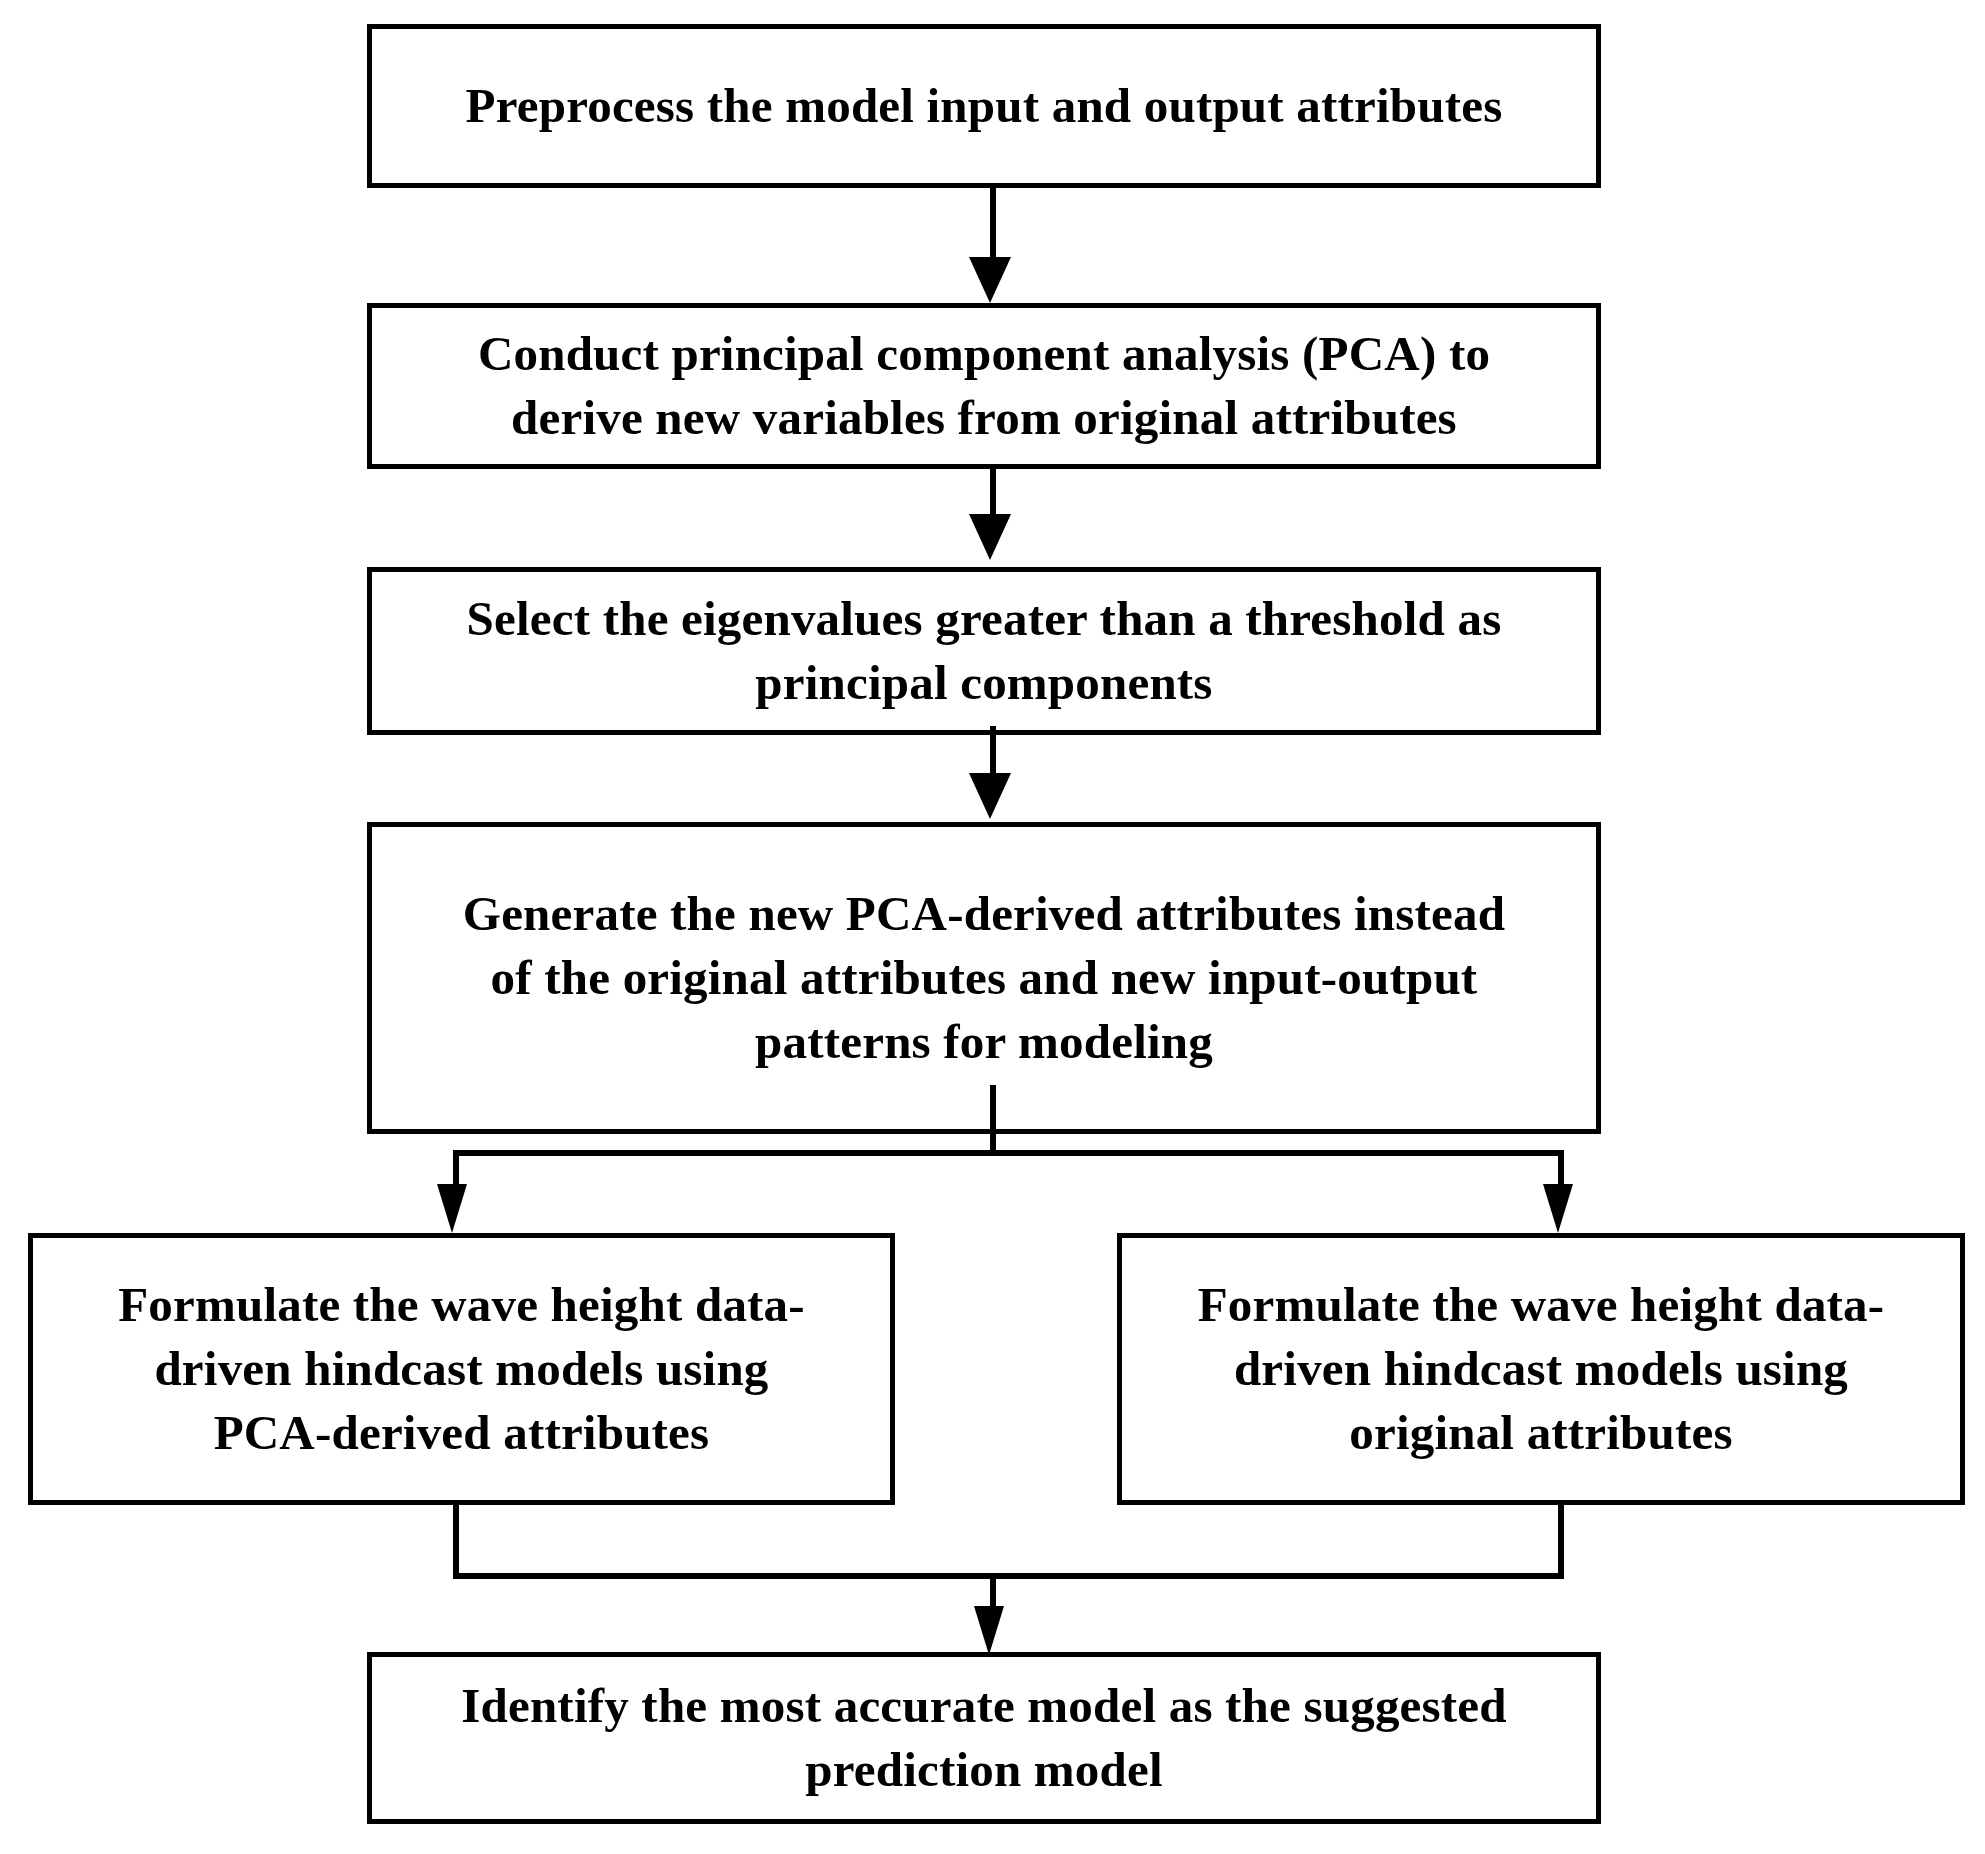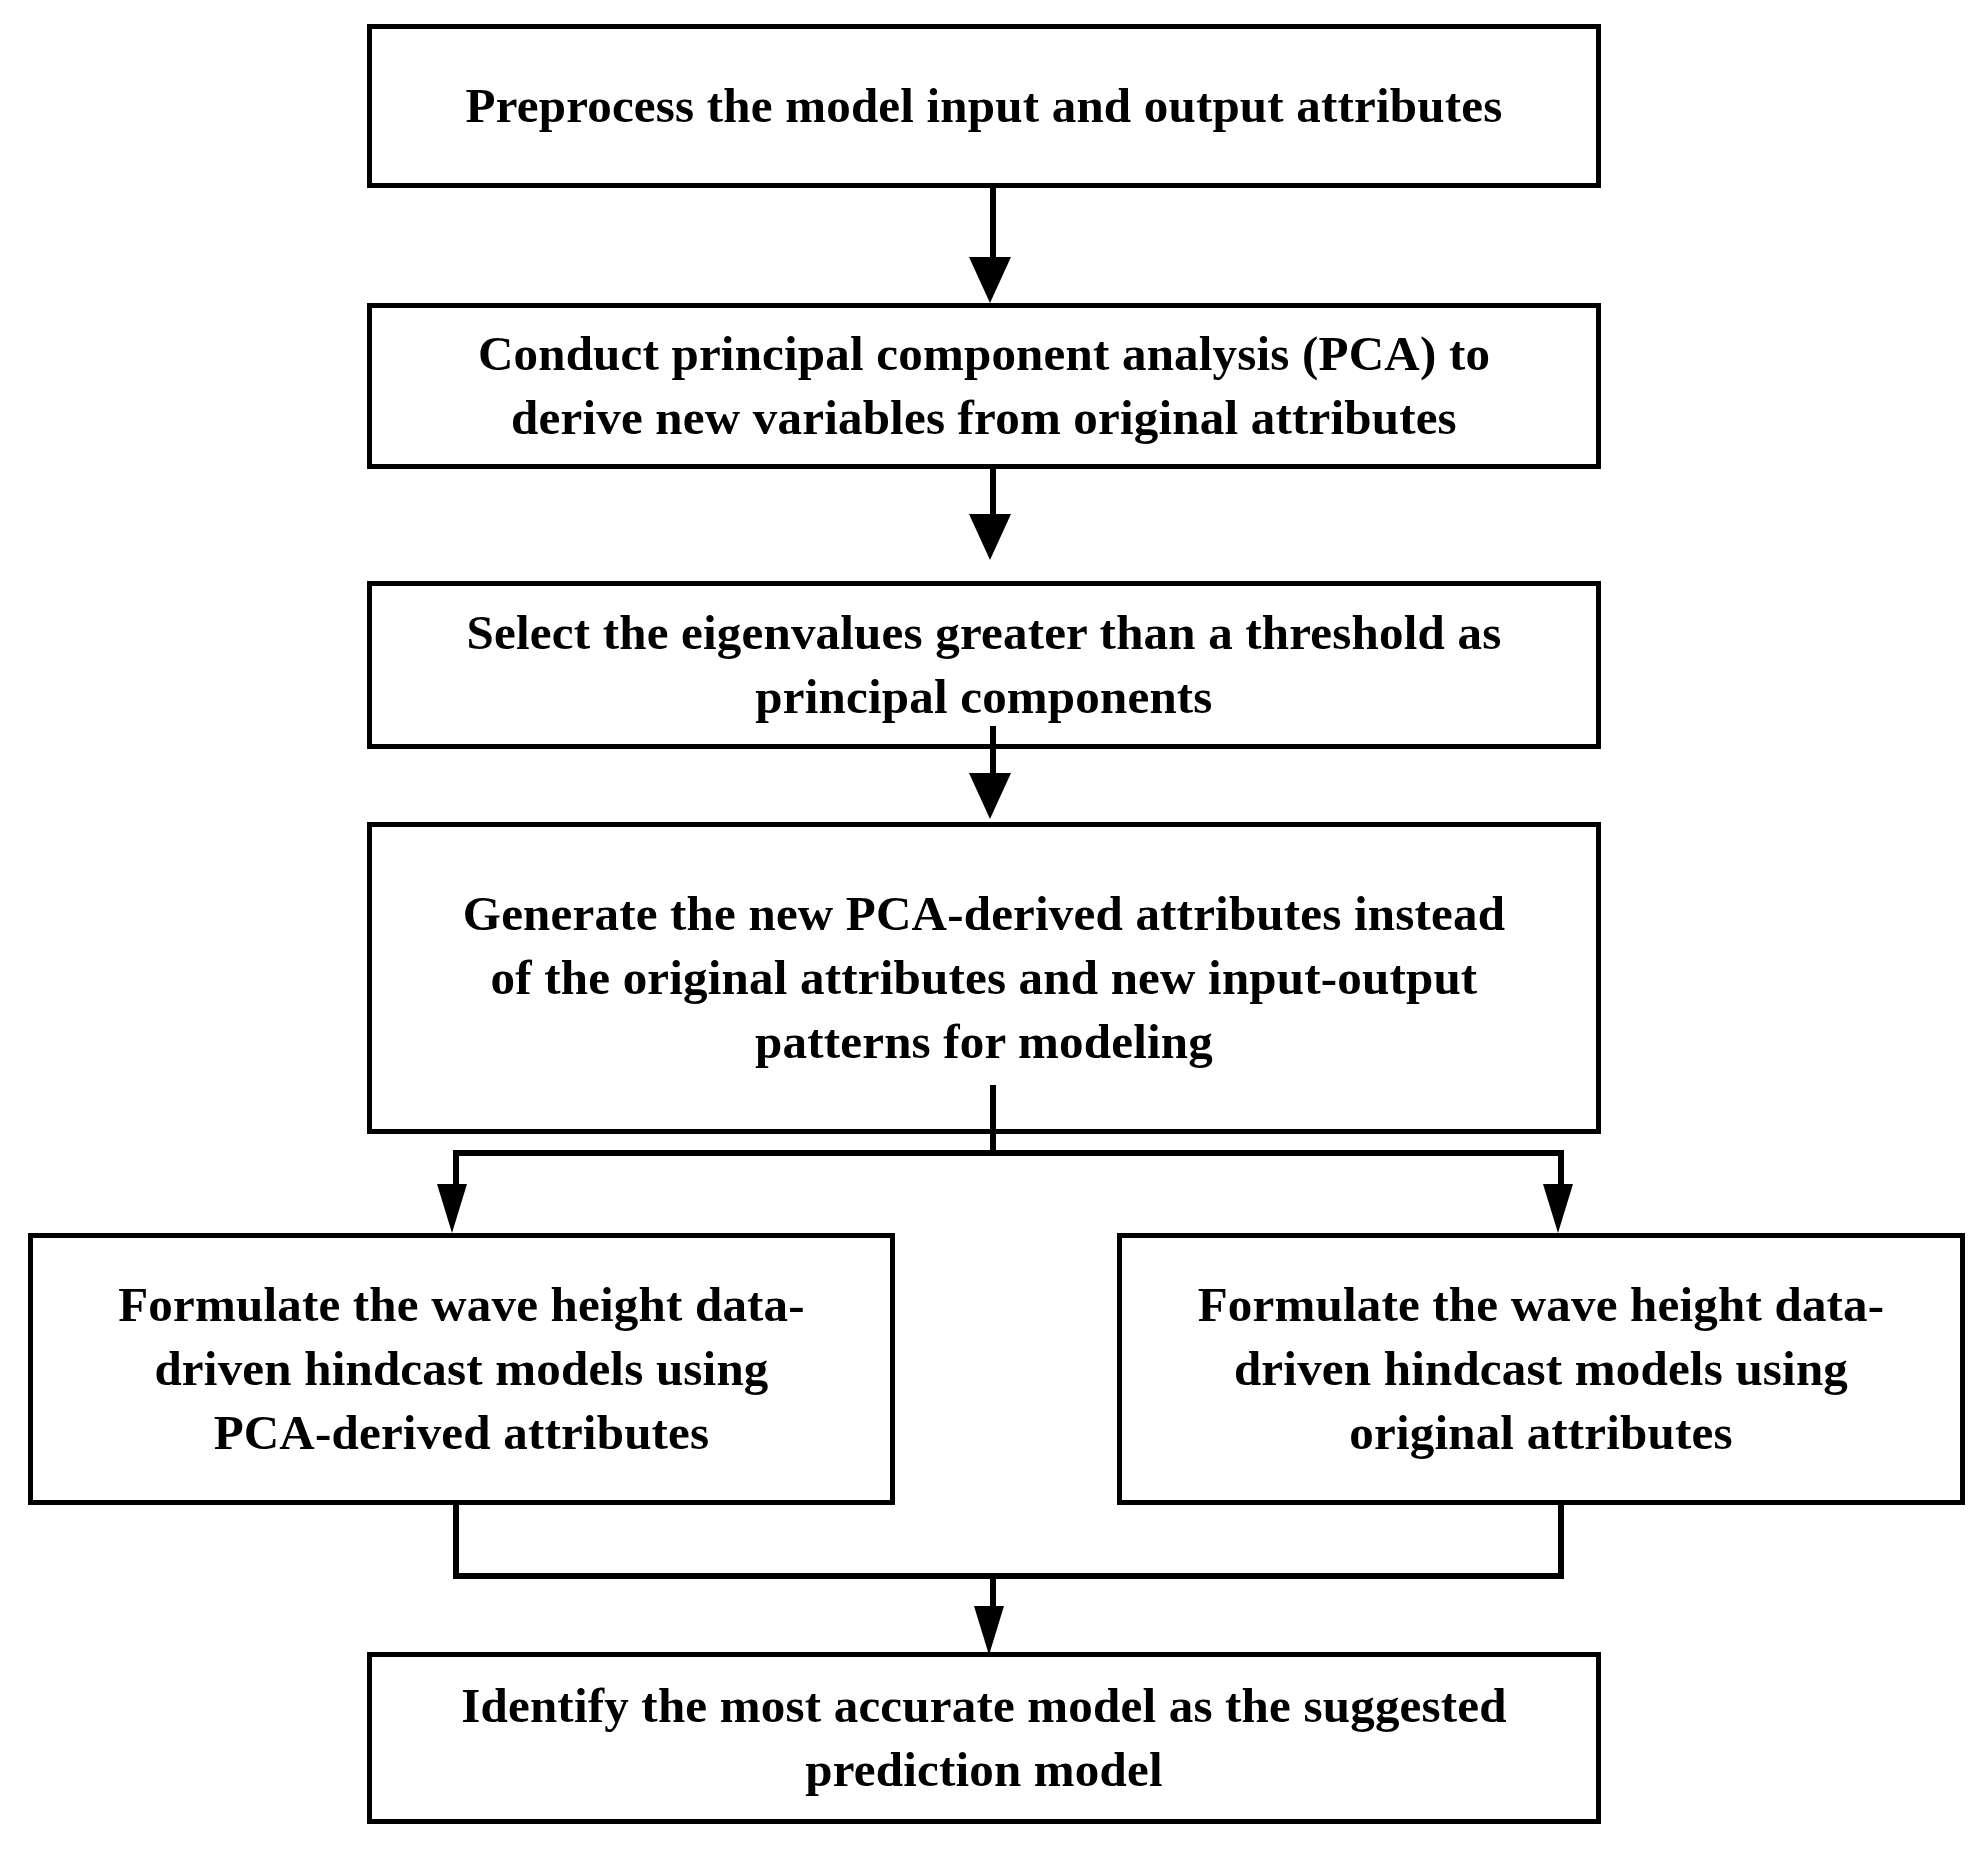--- a/index.html
+++ b/index.html
@@ -33,21 +33,21 @@
     line-height: 1.30;
     color: #000000;
     letter-spacing: 0.2px;
     padding: 0 21px;
     white-space: pre-line;
   }
 
   
   #node-preprocess      { left: 367px;  top: 24px;   width: 1234px; height: 164px; }
   #node-pca             { left: 367px;  top: 303px;  width: 1234px; height: 166px; }
-  #node-eigenvalues     { left: 367px;  top: 581px;  width: 1234px; height: 168px; }
+  #node-eigenvalues     { left: 367px;  top: 567px;  width: 1234px; height: 168px; }
   #node-generate        { left: 367px;  top: 822px; width: 1234px; height: 312px; }
   #node-model-pca       { left: 28px;   top: 1233px; width: 867px; height: 272px; }
   #node-model-original  { left: 1117px; top: 1233px; width: 848px; height: 272px; }
   #node-identify        { left: 367px;  top: 1652px; width: 1234px; height: 172px; }
 
   
   .edge-v {
     position: absolute;
     width: 5.6px;
     background: #000000;

